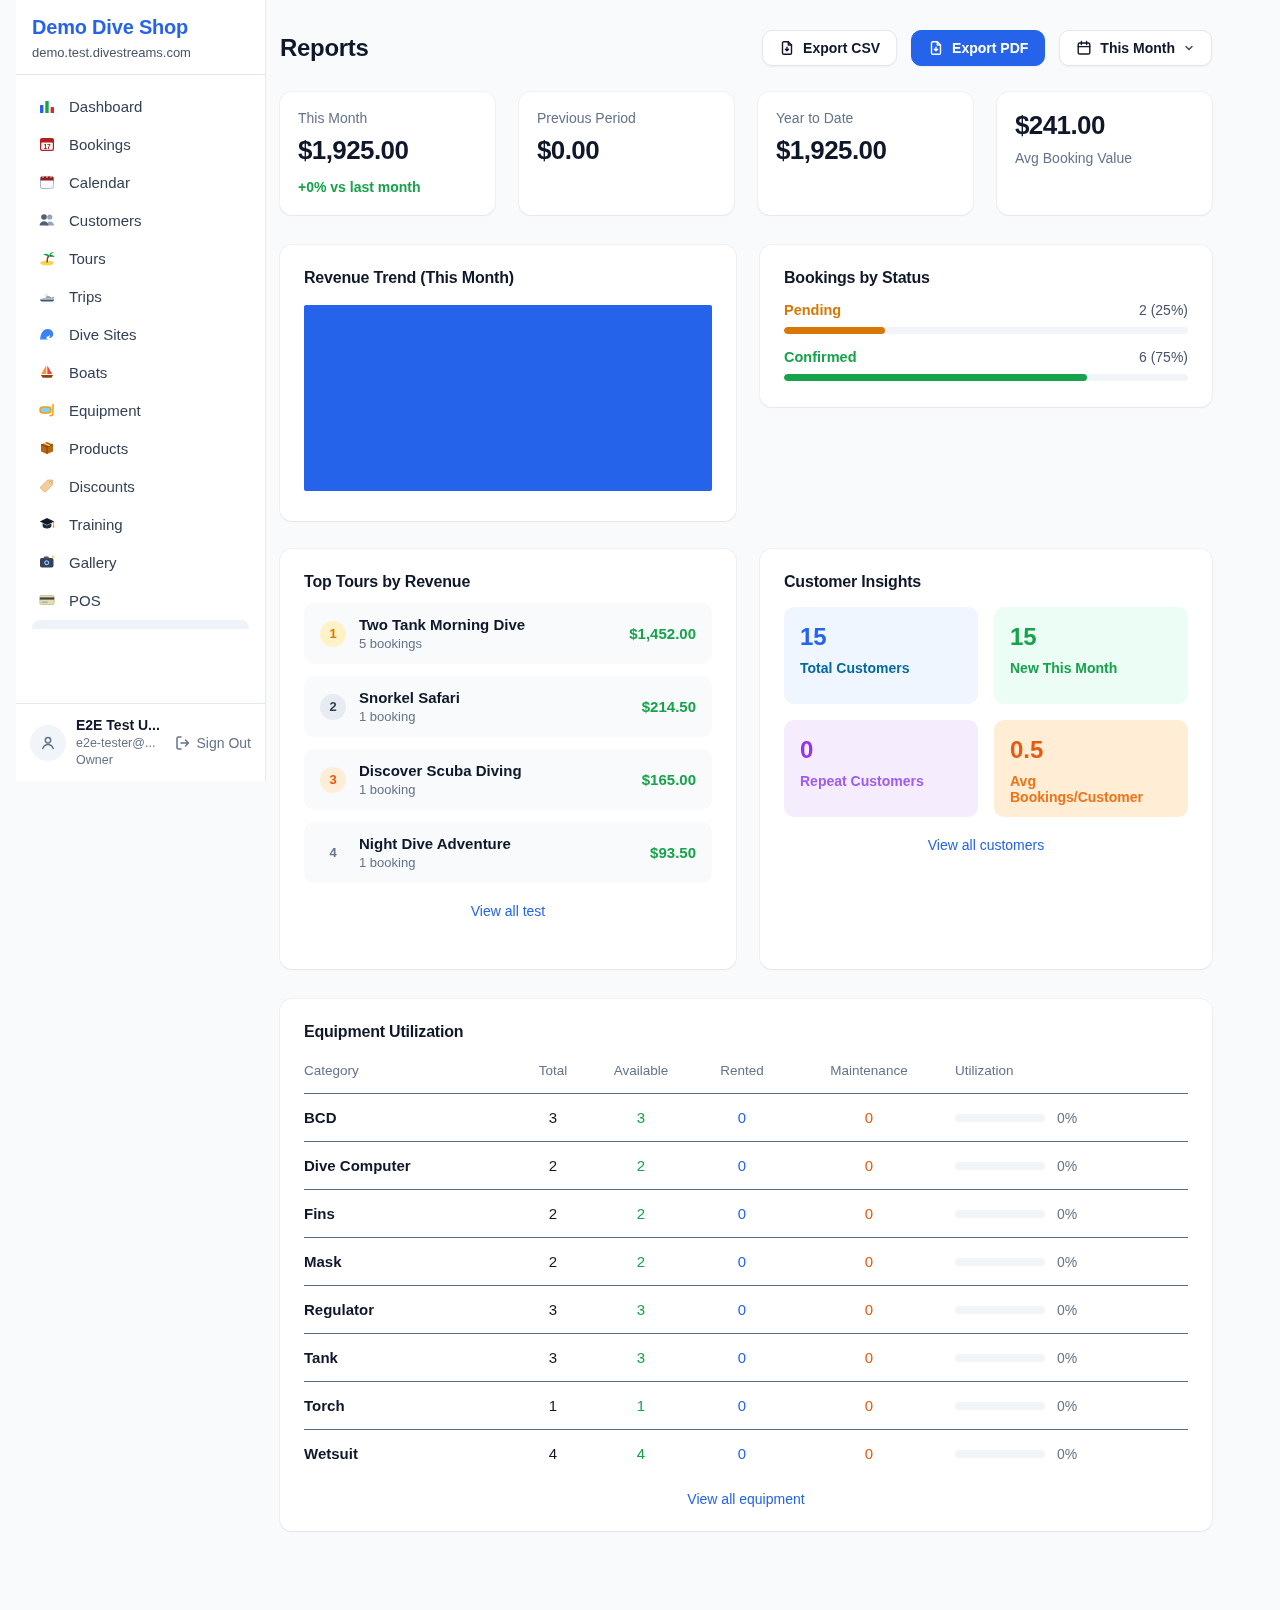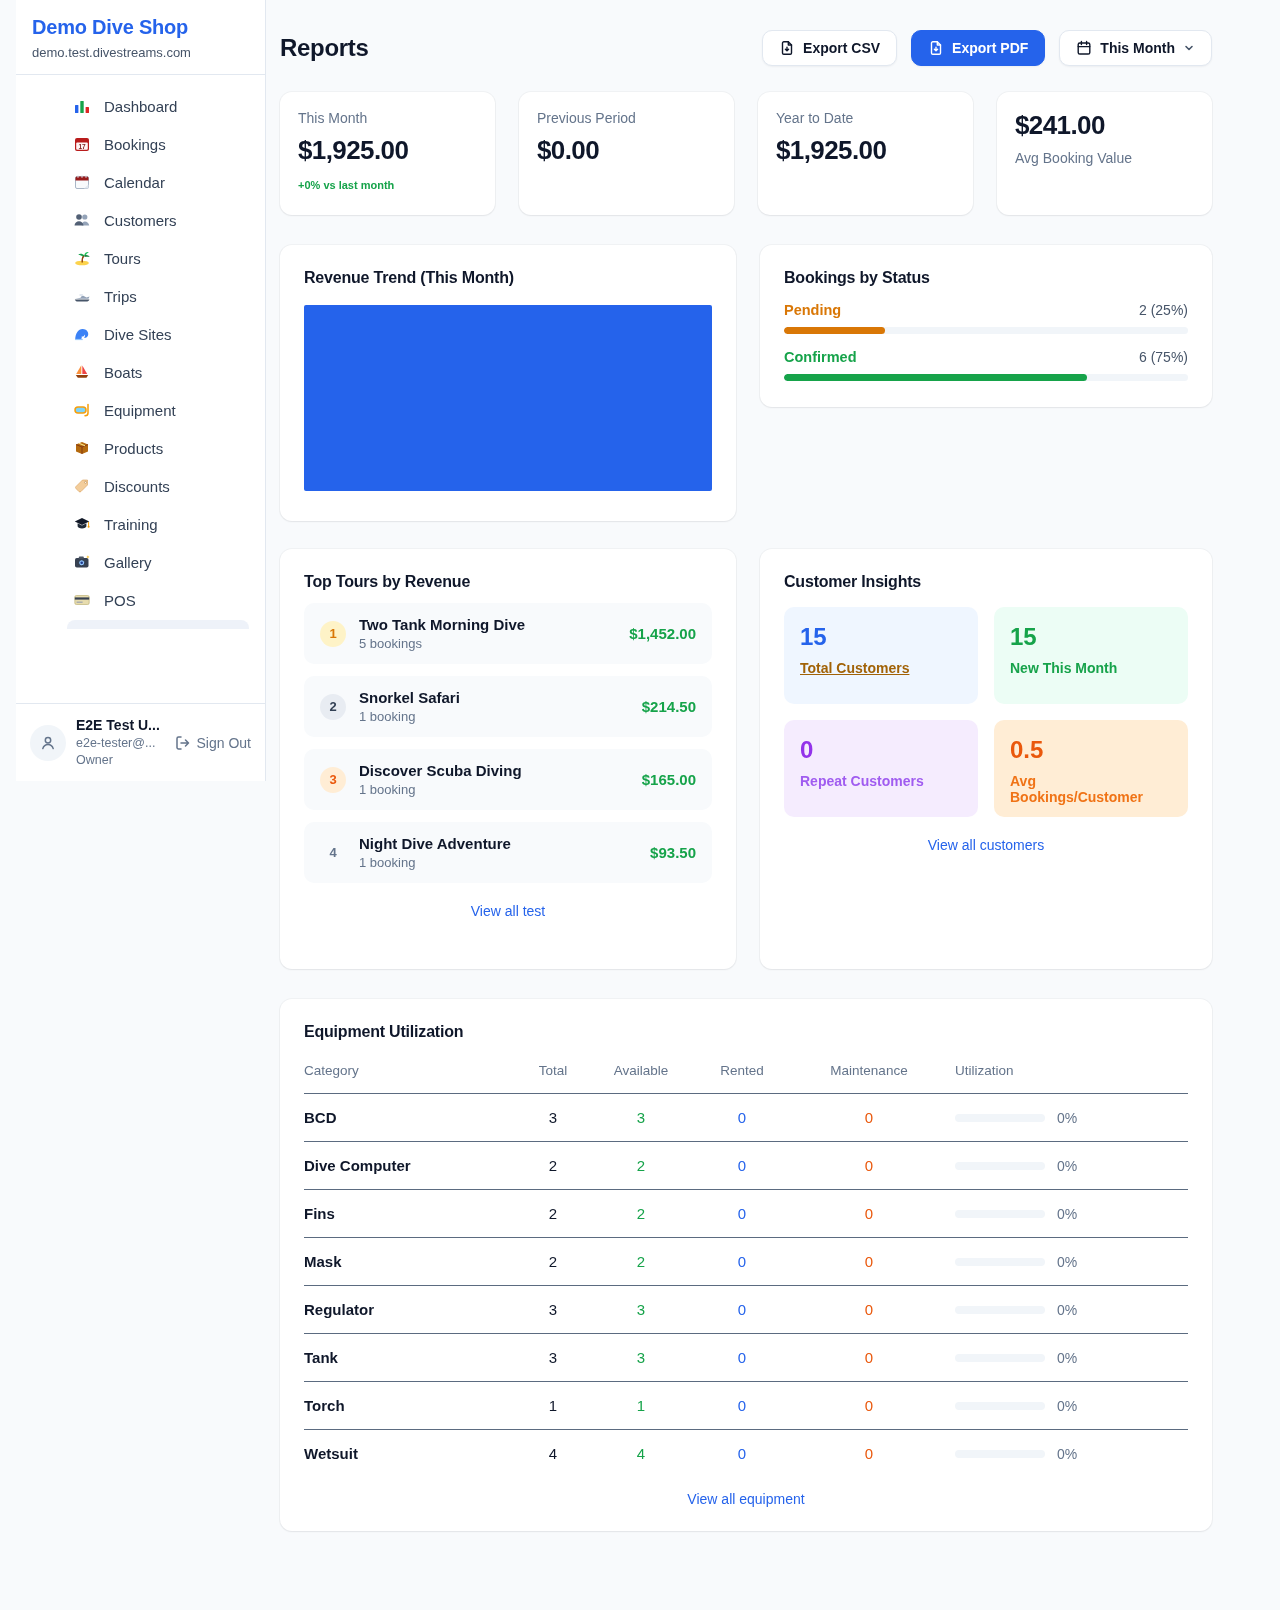--- a/index.html
+++ b/index.html
@@ -11,21 +11,21 @@
     overflow:hidden;
   }
   
   .sidebar {
     position:absolute; top:0; left:16px; width:250px; height:781px;
     background:#fff; border-right:1px solid #e2e8f0;
   }
   .brand { padding:16px 16px 14px; border-bottom:1px solid #e2e8f0; }
   .brand-name { color:#2563eb; font-size:20px; font-weight:700; letter-spacing:-0.2px; }
   .brand-domain { color:#475569; font-size:13px; margin-top:6px; }
-  .nav { padding:12px 8px 0;margin-left:35px; }
+  .nav { padding:12px 8px 0; }
   .nav-item {
     display:flex; align-items:center; gap:13px;
     padding:10px 14px; border-radius:8px;
     color:#334155; font-size:15px; cursor:pointer;
   }
   .nav-icon { width:18px; height:18px; flex:none; display:block; }
   .active-partial { height:9px; background:#eef2f9; border-radius:8px 8px 0 0; margin:1px 8px 0; }
   .user {
     position:absolute; bottom:0; left:0; width:100%;
     border-top:1px solid #e2e8f0; background:#fff;
@@ -53,21 +53,21 @@
   .btn-primary { background:#2563eb; border-color:#2563eb; color:#fff; }
   .btn svg { display:block; }
 
   .card { background:#fff; border-radius:12px;
     box-shadow:0 1px 2px rgba(15,23,42,.06), 0 0 0 1px rgba(15,23,42,.035); }
 
   .stats { display:grid; grid-template-columns:repeat(4,1fr); gap:24px; margin-top:26px; }
   .stat-card { padding:18px; height:123px; }
   .stat-label { font-size:14px; color:#64748b; }
   .stat-value { font-size:26px; font-weight:800; margin-top:9px; letter-spacing:-0.6px; }
-  .stat-delta { font-size:11px; color:#16a34a; margin-top:13px; font-weight:600; }
+  .stat-delta { font-size:14px; color:#16a34a; margin-top:13px; font-weight:600; }
   .stat-card.value-first .stat-value { margin-top:0; }
   .stat-card.value-first .stat-label { margin-top:9px; }
 
   .row2 { display:grid; grid-template-columns:456px 452px; gap:24px; margin-top:30px; align-items:start; }
   .card-title { font-size:16px; font-weight:700; letter-spacing:-0.2px; }
   .chart-card { padding:24px; height:276px; }
   .chart-block { margin-top:18px; height:186px; background:#2563eb; border-radius:2px; }
   .status-card { padding:24px 24px 26px; }
   .status-row { margin-top:15px; }
   .status-head { display:flex; justify-content:space-between; align-items:baseline; font-size:14.5px; font-weight:700; }
@@ -92,21 +92,21 @@
   .tour-name { font-size:15px; font-weight:600; }
   .tour-bookings { font-size:13px; color:#64748b; margin-top:3px; }
   .tour-amount { margin-left:auto; color:#16a34a; font-weight:700; font-size:15px; white-space:nowrap; }
   .view-link { display:block; text-align:center; color:#2563eb; font-size:14px; margin-top:20px; cursor:pointer; }
 
   .insights-card { padding:24px; }
   .tiles { display:grid; grid-template-columns:1fr 1fr; gap:16px; margin-top:16px; }
   .tile { border-radius:10px; padding:16px; height:97px; }
   .tile-value { font-size:24px; font-weight:800; }
   .tile-label { font-size:14px; margin-top:9px; font-weight:600; }
-  .tile-blue   { background:#eff6ff; } .tile-blue .tile-value{color:#2563eb;}  .tile-blue .tile-label{color:#a16207;text-decoration:underline;}
+  .tile-blue   { background:#eff6ff; } .tile-blue .tile-value{color:#2563eb;}  .tile-blue .tile-label{color:#0369a1;}
   .tile-green  { background:#ecfdf5; } .tile-green .tile-value{color:#16a34a;} .tile-green .tile-label{color:#17a34b;}
   .tile-purple { background:#f5ecfe; } .tile-purple .tile-value{color:#9333ea;} .tile-purple .tile-label{color:#a05cf0;}
   .tile-orange { background:#ffedd5; } .tile-orange .tile-value{color:#ea580c;} .tile-orange .tile-label{color:#f07316;}
 
   .equip-card { margin-top:30px; padding:24px; }
   table { width:100%; border-collapse:collapse; margin-top:14px; }
   th { font-size:13.5px; color:#64748b; font-weight:400; text-align:center; padding:8px 0 15px; border-bottom:1px solid #5b6b80; }
   th.col-cat, th.col-util { text-align:left; }
   th.col-util { padding-left:16px; }
   td { font-size:15px; padding:15px 0; border-bottom:1px solid #5b6b80; text-align:center; }

